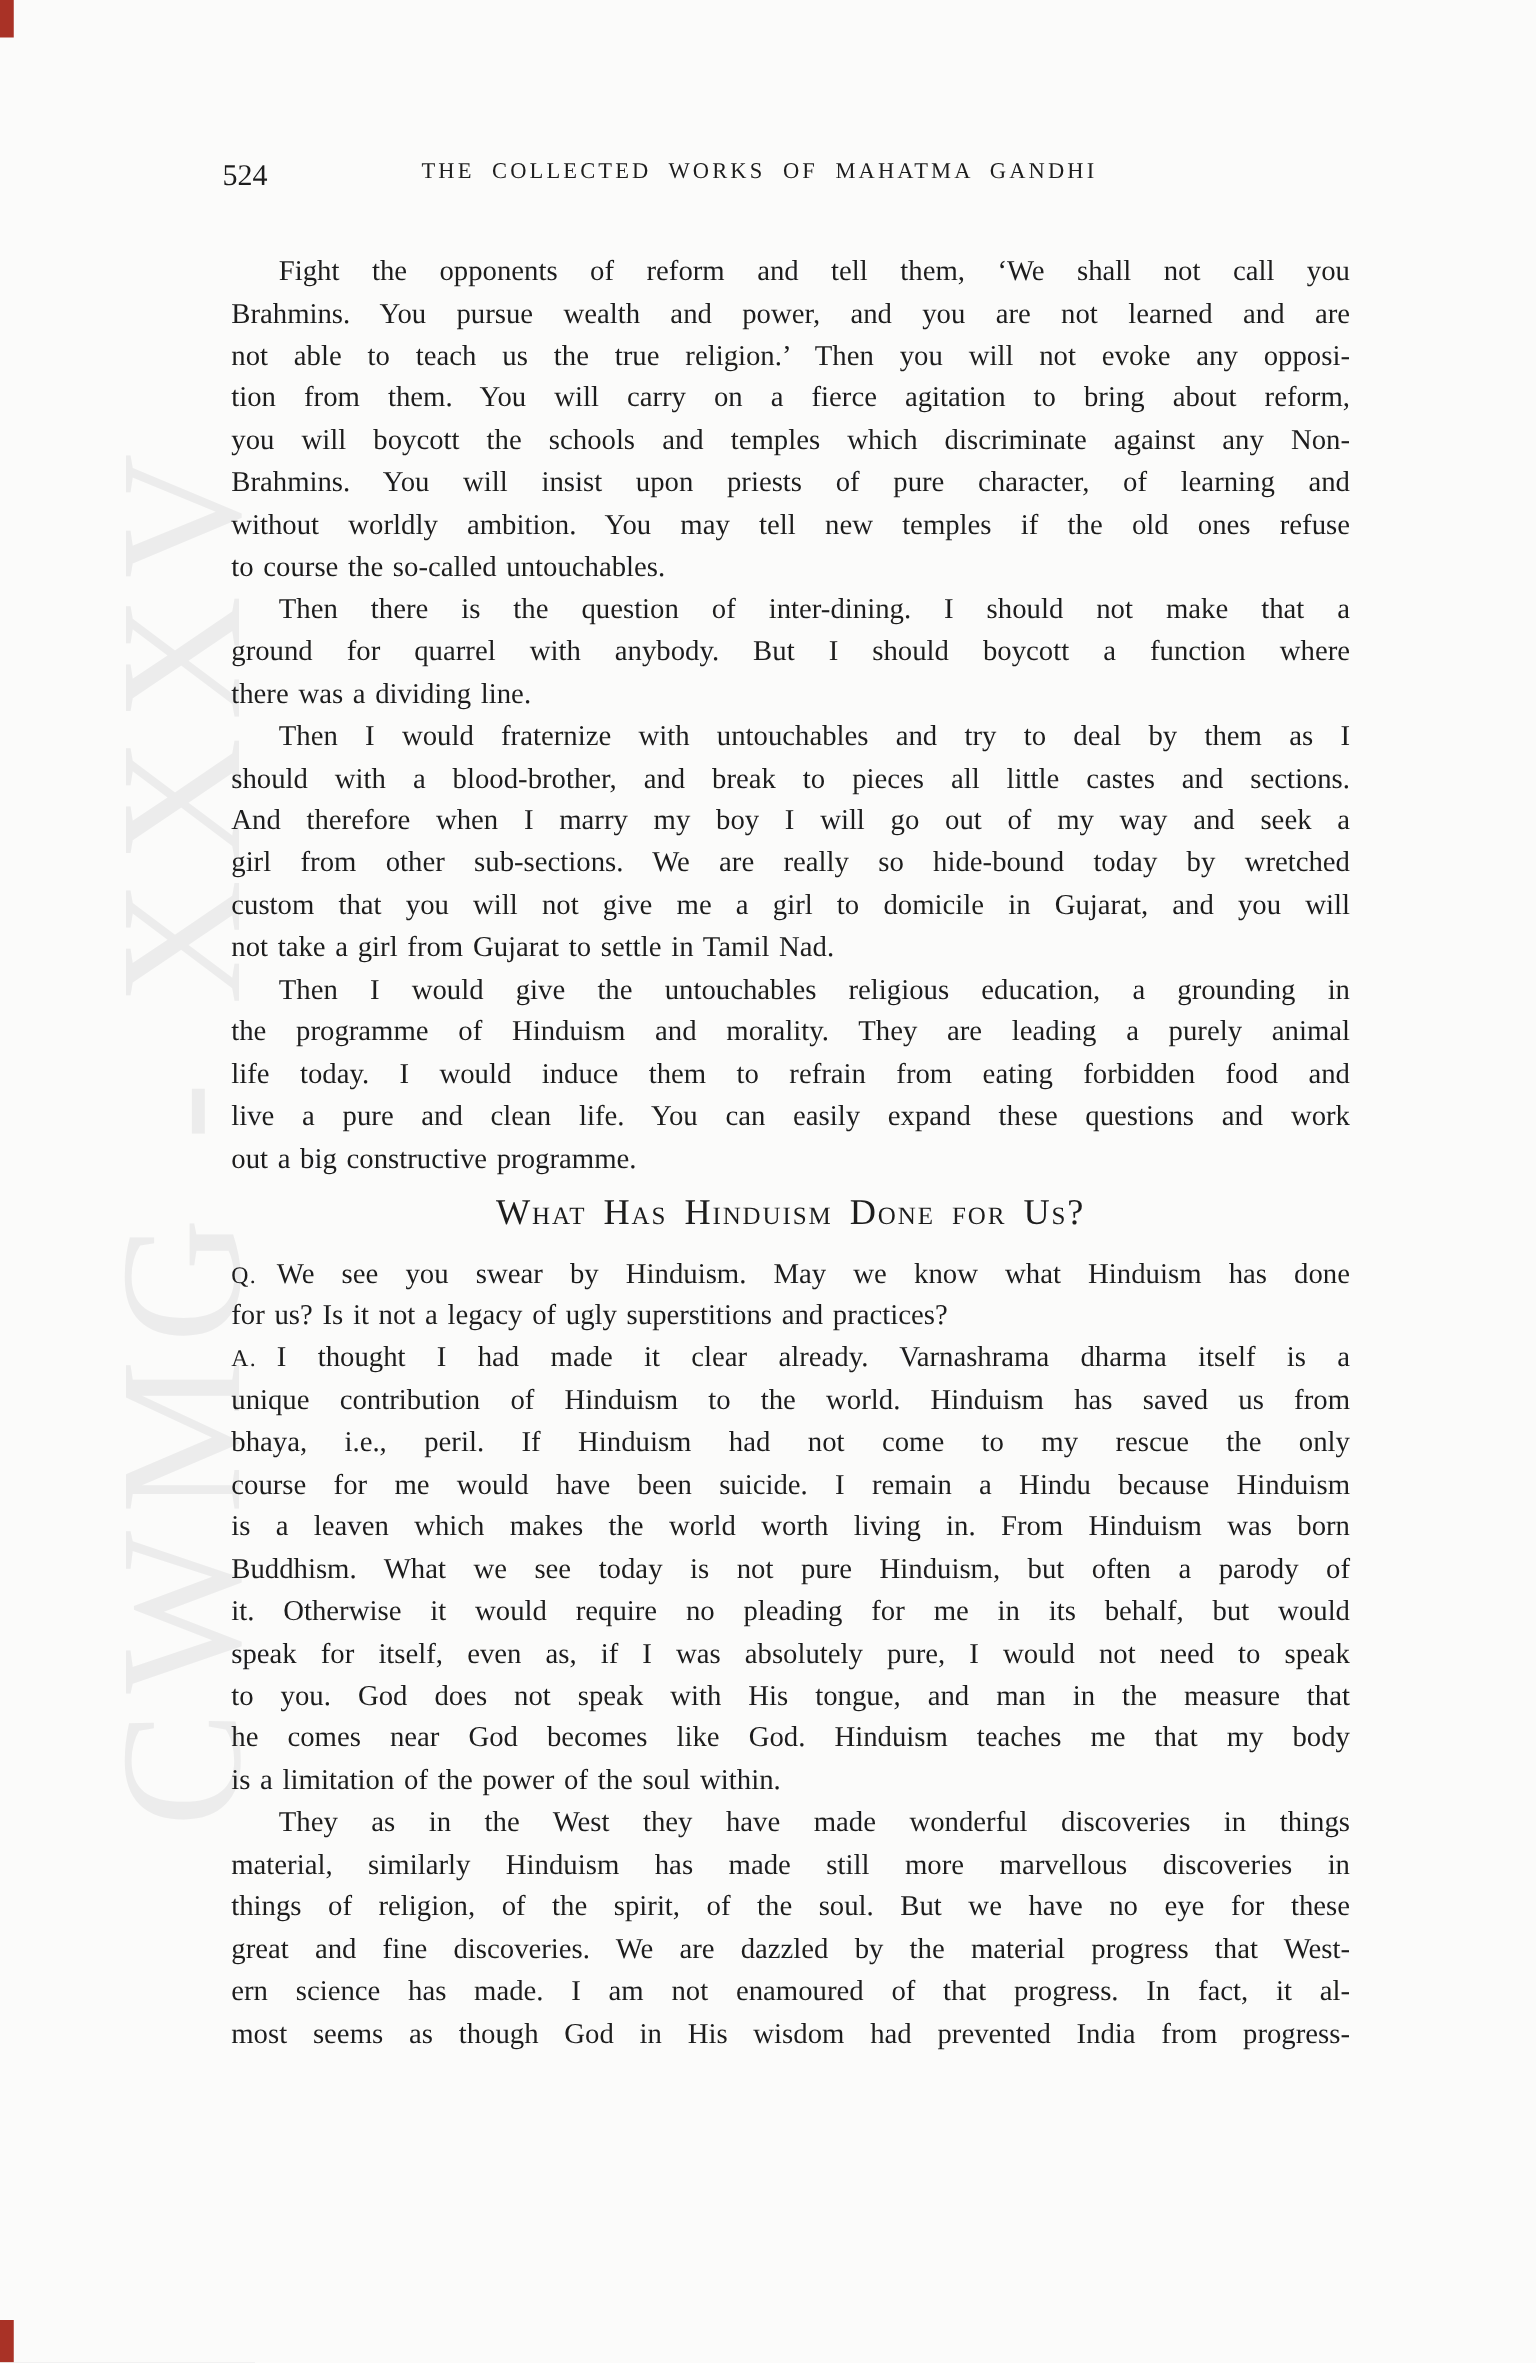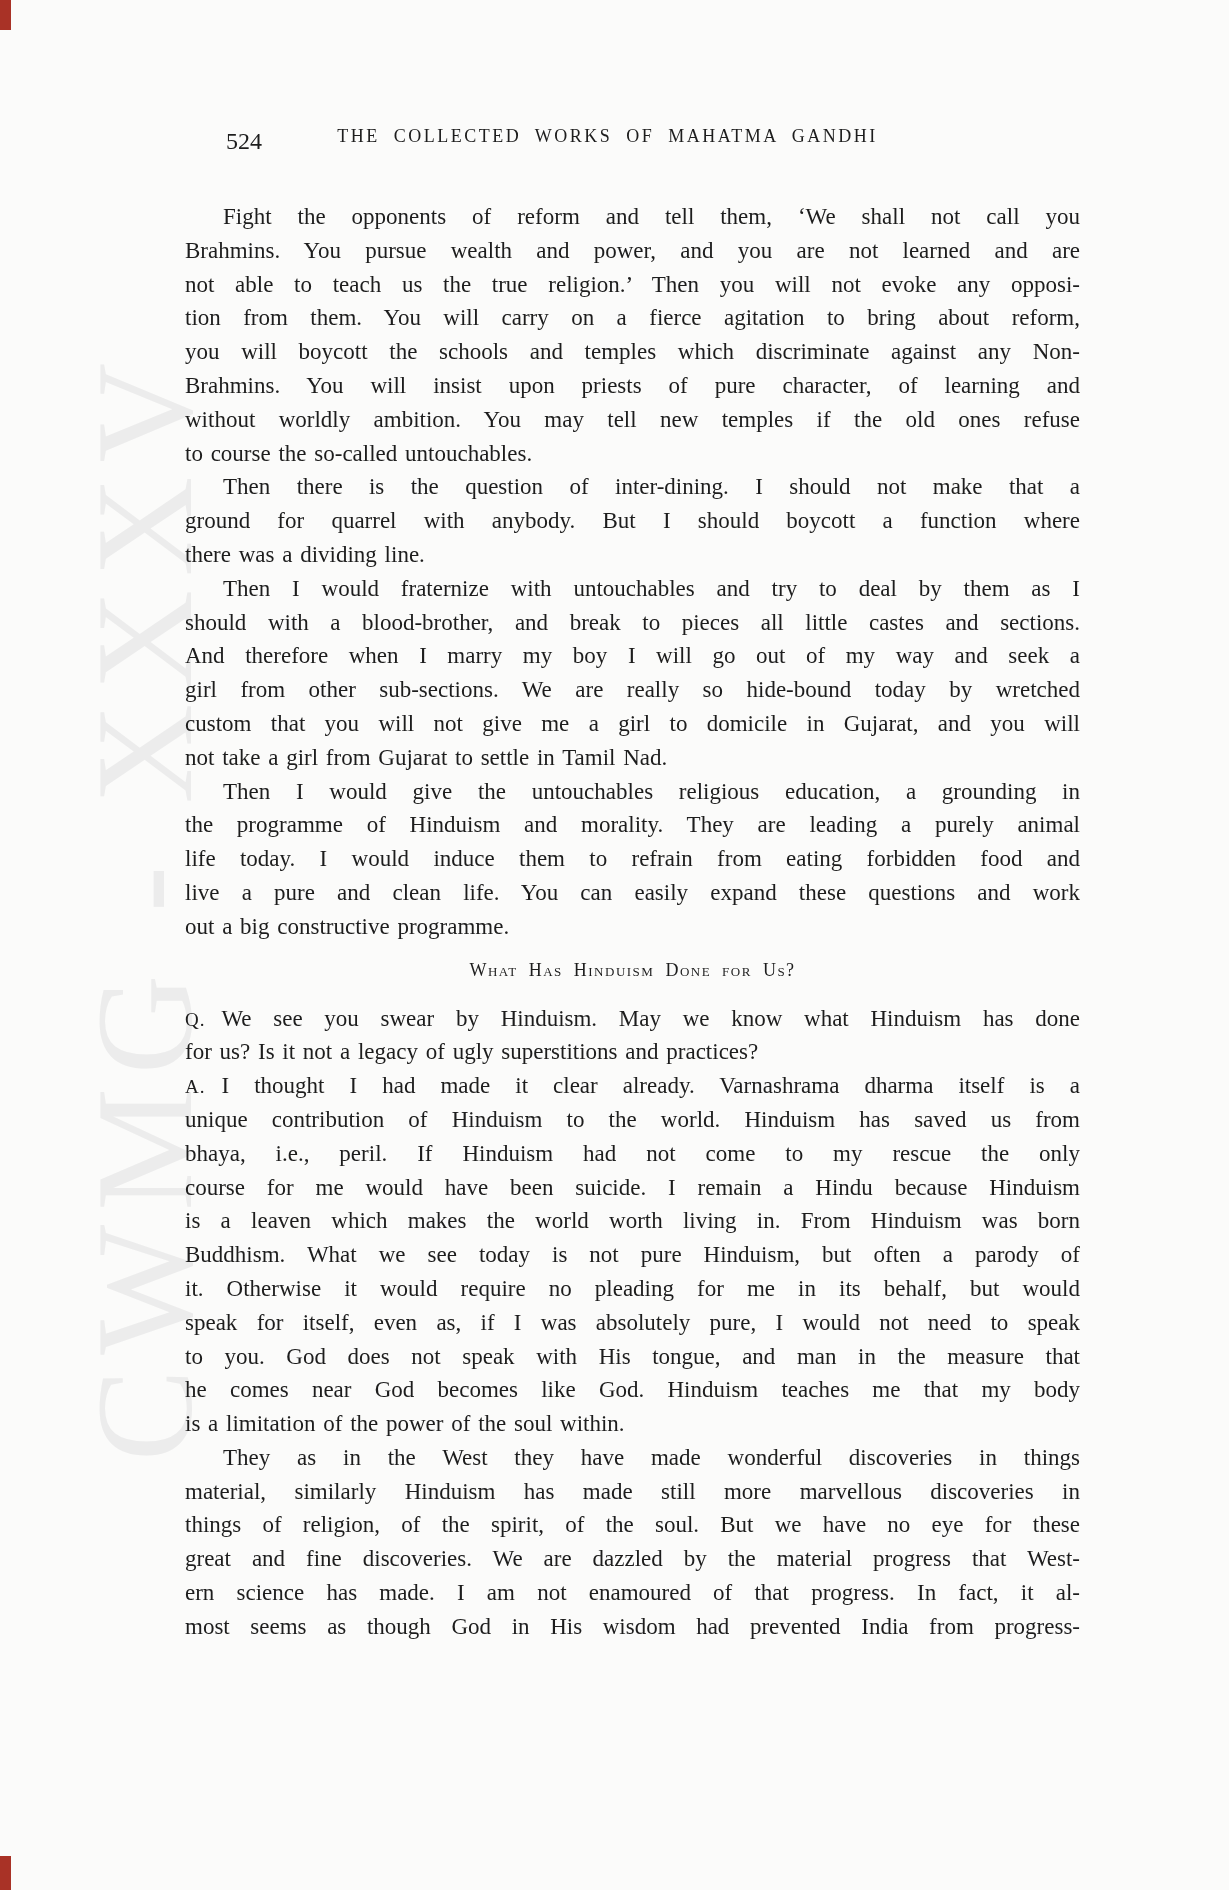--- a/index.html
+++ b/index.html
@@ -18,32 +18,32 @@
     position:absolute;left:145px;top:905px;
     width:1300px;height:170px;margin-left:-650px;margin-top:-85px;
     transform:rotate(-90deg);
     text-align:center;line-height:170px;
     font-size:138px;letter-spacing:14px;
     color:var(--wm,#ececec);
     white-space:nowrap;
     user-select:none;
   }
   .header{position:absolute;left:185px;top:126px;width:895px;height:32px;}
-  .pagenum{position:absolute;left:-7px;top:2px;font-size:24px;margin-left:48px;}
+  .pagenum{position:absolute;left:-7px;top:2px;font-size:24px;}
   .rtitle{display:block;text-align:center;padding-right:50px;font-size:18px;letter-spacing:2.5px;word-spacing:7px;}
   .column{position:absolute;left:185px;top:200px;width:895px;font-size:23px;word-spacing:2px;}
   .line{height:33.8px;line-height:33.8px;}
   .jl{text-align:justify;text-align-last:justify;}
   .ind{text-indent:38px;}
   .marker{font-size:19px;letter-spacing:1px;margin-right:16px;}
   .it{}
   .section-heading{
     height:34px;line-height:34px;margin:9px 0 15px 0;
     text-align:center;font-variant:small-caps;
-    font-size:18px;letter-spacing:1.5px;word-spacing:5px;
+    font-size:29px;letter-spacing:1.5px;word-spacing:5px;
   }
 </style>
 </head>
 <body>
 
 <div class="page">
 
   <div class="edge-mark top"></div>
   <div class="edge-mark bottom"></div>
 

